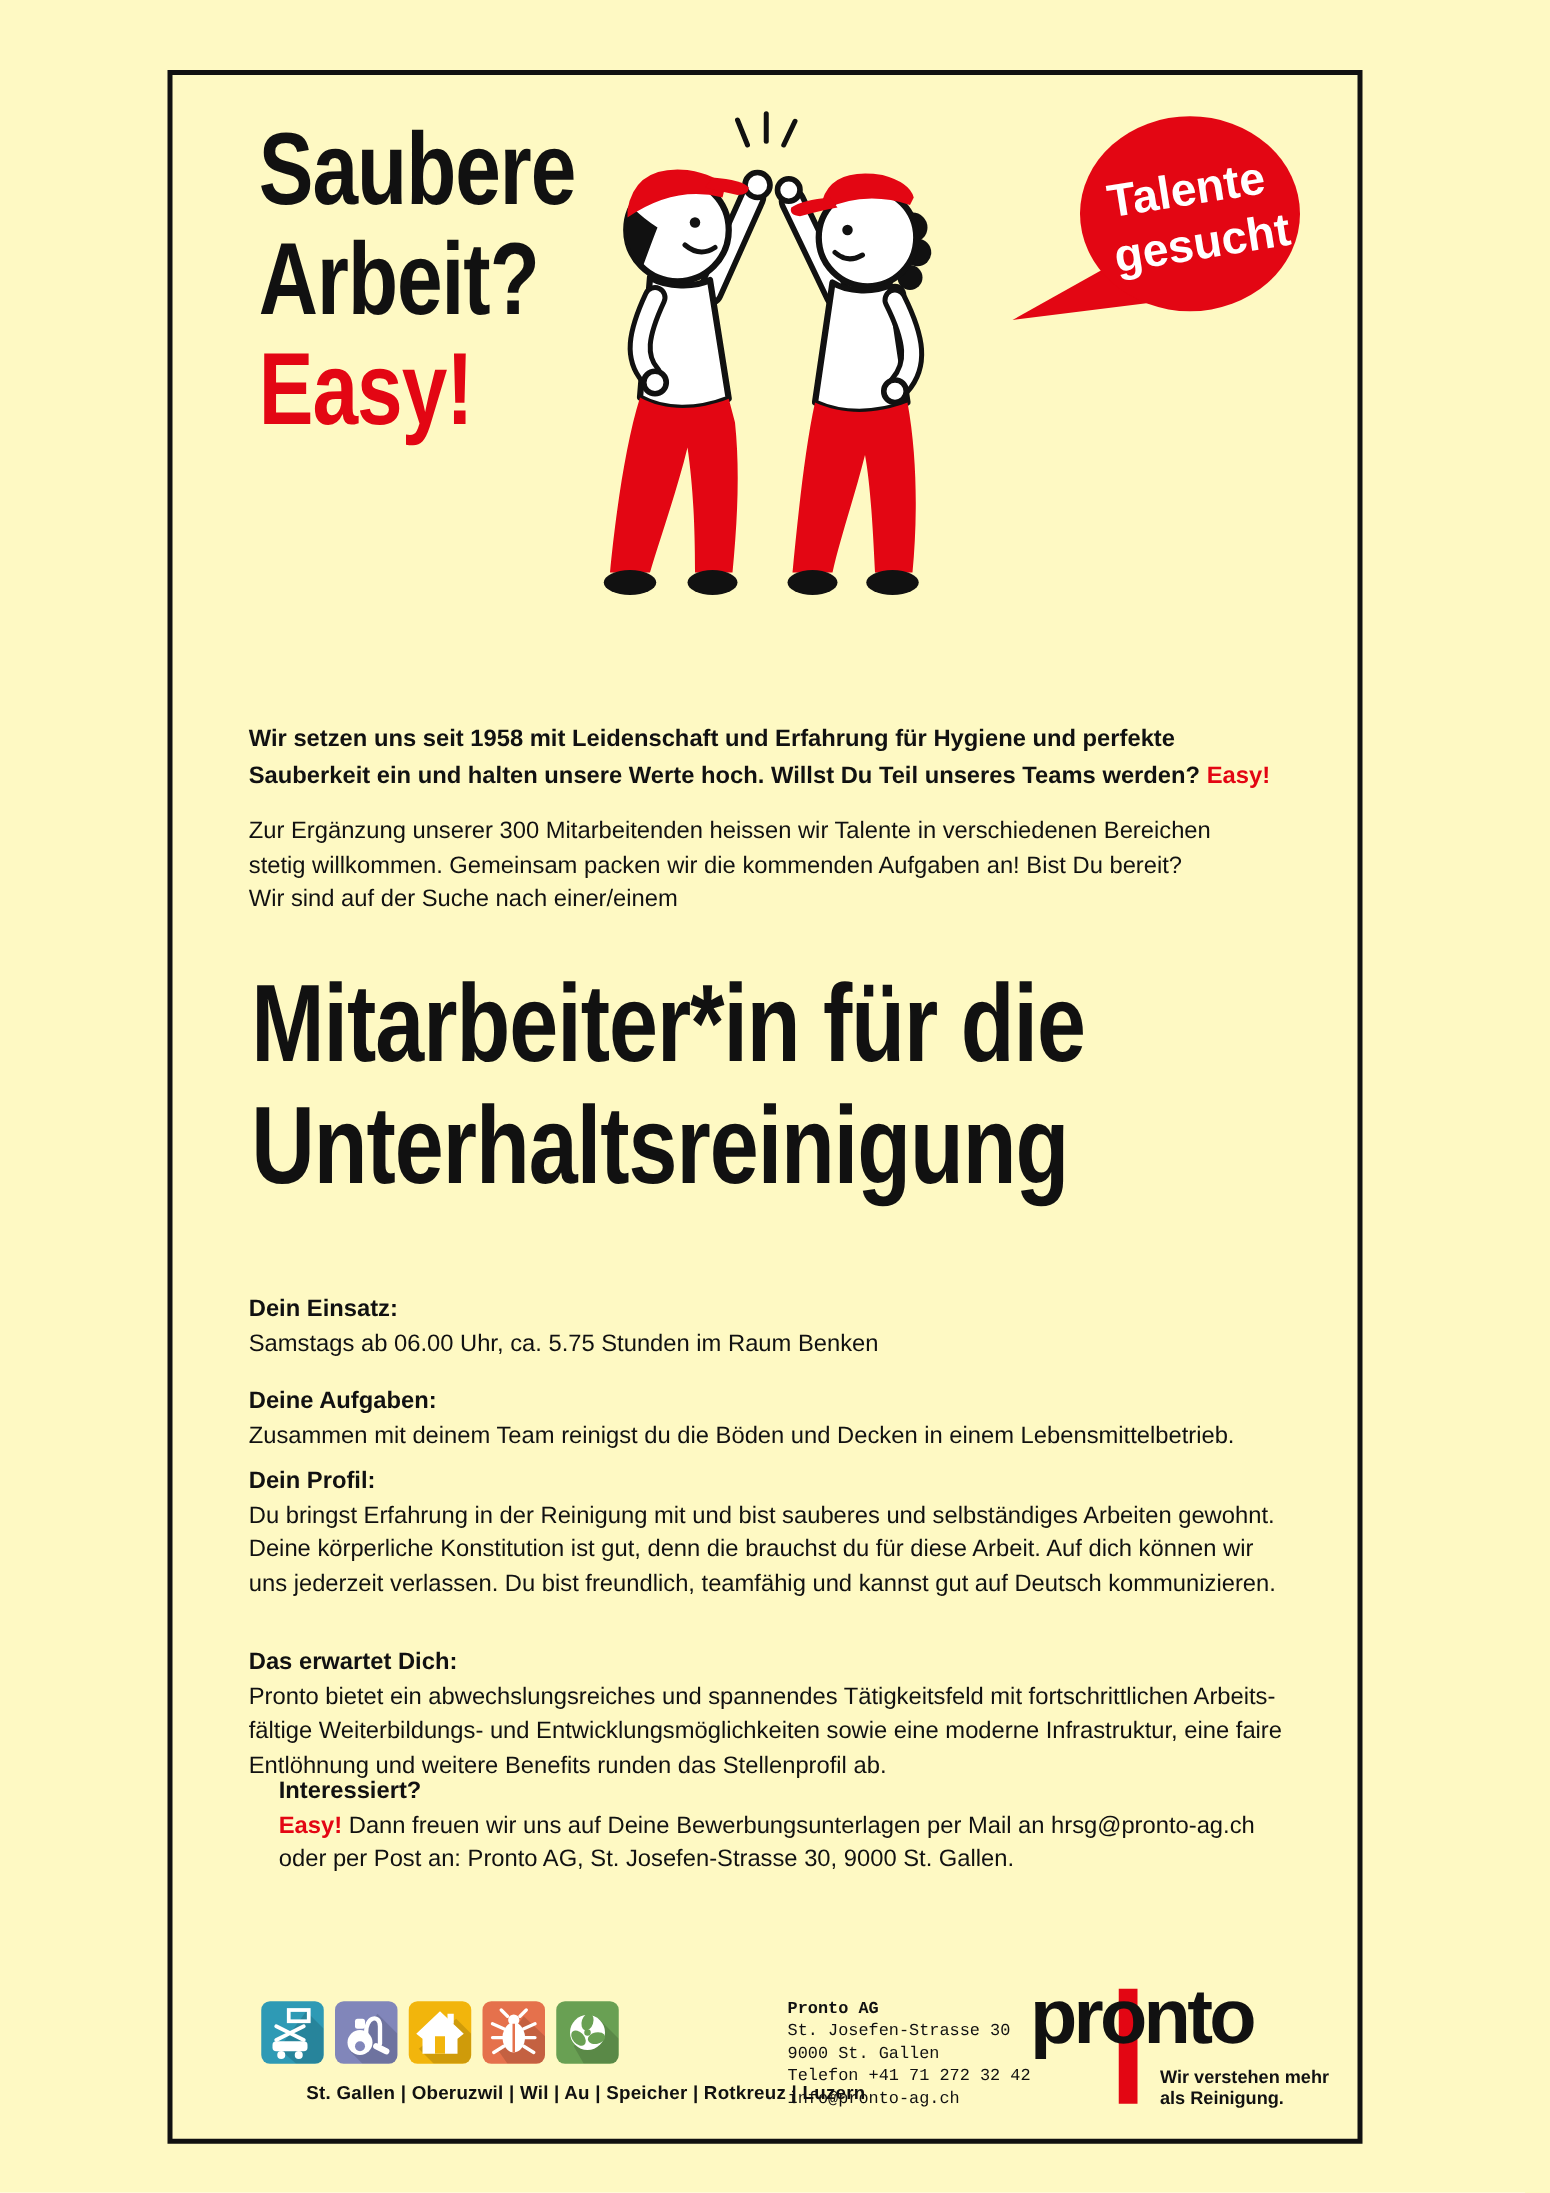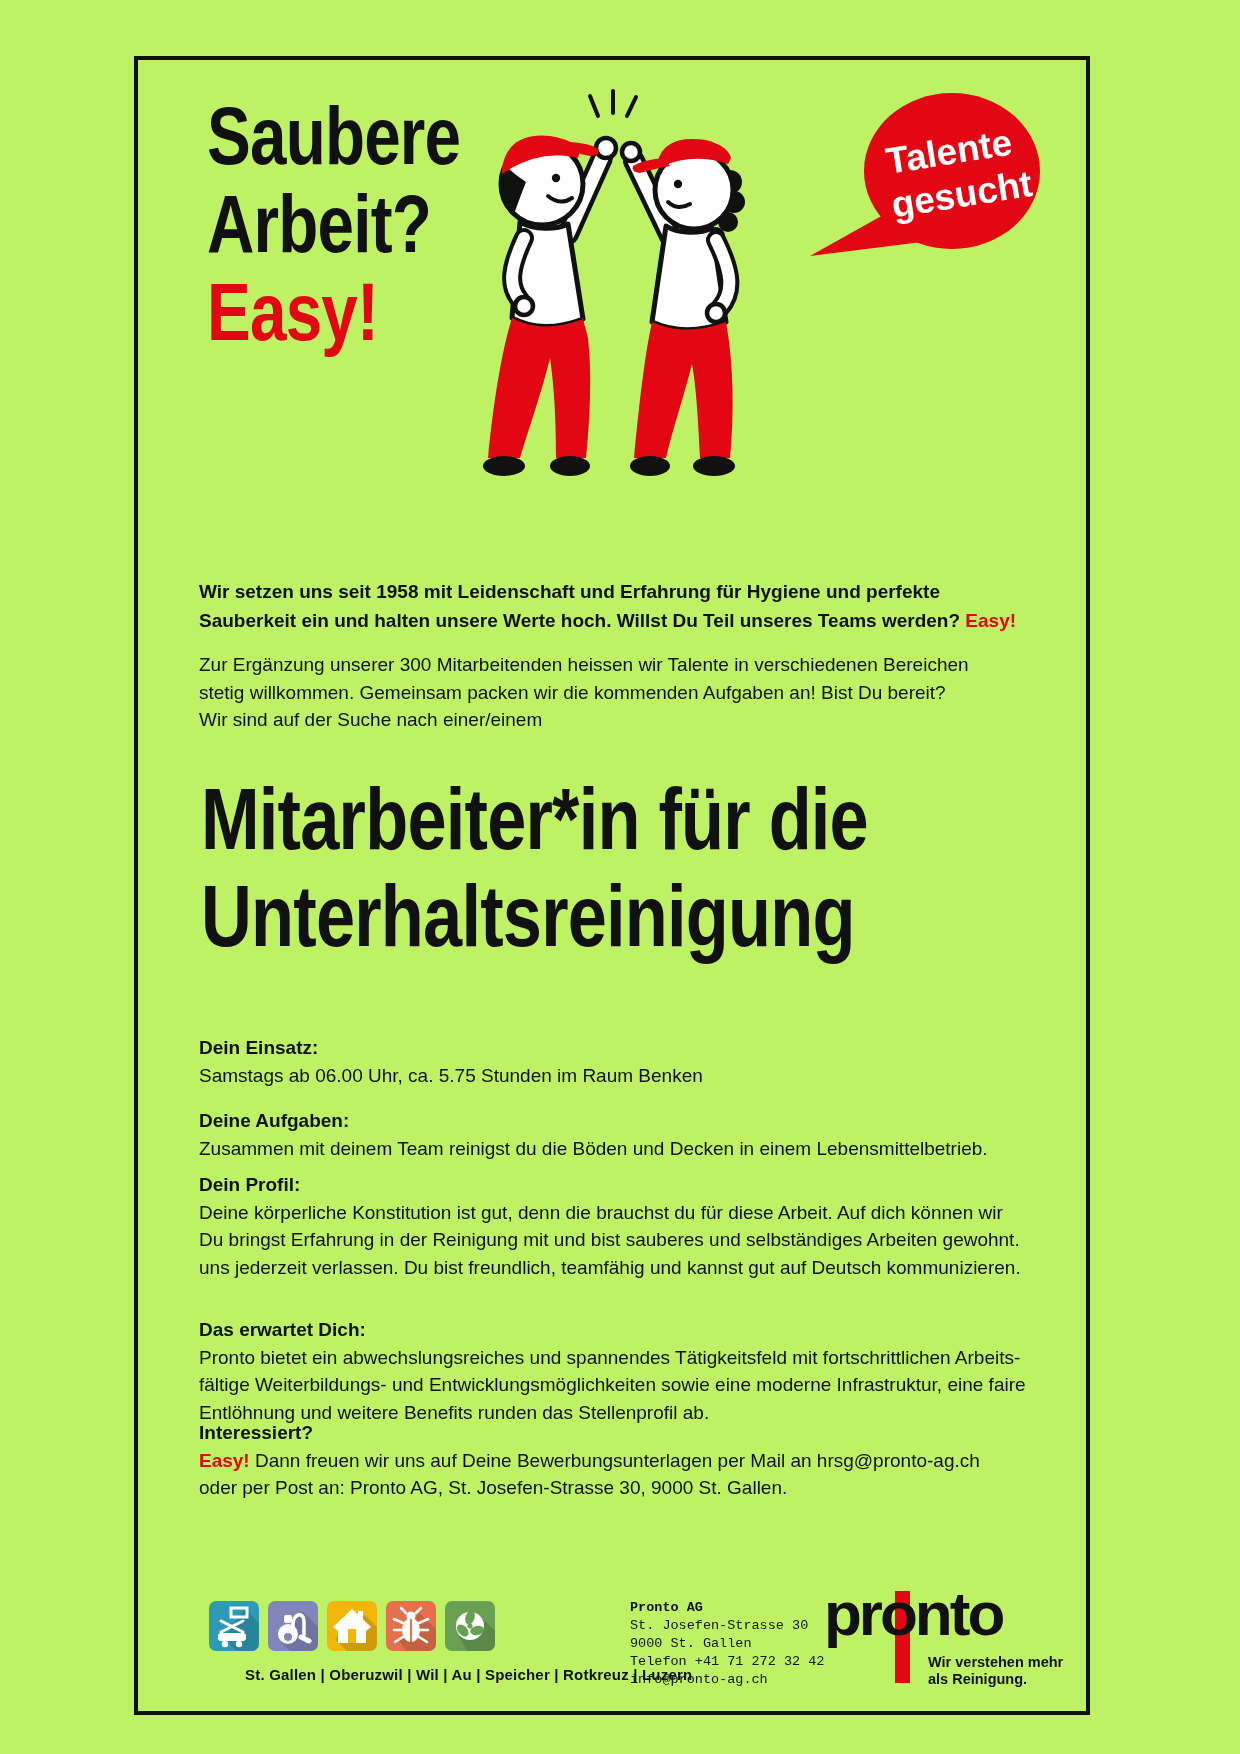--- a/index.html
+++ b/index.html
@@ -2,21 +2,21 @@
 <html style="--red: #E30613; --ink: #111111;"><head>
 <meta charset="utf-8">
 <style>
   :root { --red:#E30613; --ink:#111111; }
   * { box-sizing:border-box; }
   html,body { margin:0; padding:0; }
   body {
     width:1240px; height:1754px; background:#ffffff;
     font-family:"Liberation Sans", sans-serif; color:var(--ink);
   }
-  .page { position:relative; width:1240px; height:1754px; overflow:hidden; background:#bef264; }
+  .page { position:relative; width:1240px; height:1754px; overflow:hidden; background:#fef9c3; }
   .frame { position:absolute; left:134px; top:56px; width:956px; height:1659px; border:4px solid #111; }
 
   
   .title {
     position:absolute; left:207px; top:92px;
     font-size:82px; font-weight:bold; line-height:88px; letter-spacing:-1px;
     transform:scaleX(0.80); transform-origin:left top; white-space:nowrap;
   }
   .title .red, .red { color:var(--red); }
 
@@ -34,21 +34,21 @@
   }
 
   .job-title {
     position:absolute; left:201px; top:770px;
     font-size:88px; font-weight:bold; line-height:97px; letter-spacing:-1px;
     transform:scaleX(0.80); transform-origin:left top; white-space:nowrap;
   }
 
   .section { position:absolute; left:199px; font-size:19px; line-height:27.5px; white-space:nowrap; }
   .section .hd { font-weight:bold; }
-  .s1 { top:1034px; } .s2 { top:1107px; } .s3 { top:1171px; } .s4 { top:1281px;margin-top:35px; } .s5 { top:1419px; }
+  .s1 { top:1034px; } .s2 { top:1107px; } .s3 { top:1171px; } .s4 { top:1281px;margin-top:35px; } .s5 { top:1419px;margin-left:24px; }
 
   
   .icons { position:absolute; left:209px; top:1601px; display:flex; gap:9px; }
   .icon-tile { width:50px; height:50px; border-radius:7px; position:relative; overflow:hidden; }
   .icon-tile svg { display:block; }
 
   .cities { position:absolute; left:209px; top:1666px; font-size:15px; font-weight:bold; letter-spacing:0.2px; white-space:nowrap;margin-left:36px; }
 
   .address { position:absolute; left:630px; top:1599px; font-size:13.5px; line-height:18px;font-family:Liberation Mono, monospace; }
   .address .company { font-weight:bold; }
@@ -151,22 +151,22 @@
     <div>Samstags ab 06.00 Uhr, ca. 5.75 Stunden im Raum Benken</div>
   </div>
 
   <div class="section s2">
     <div class="hd">Deine Aufgaben:</div>
     <div>Zusammen mit deinem Team reinigst du die Böden und Decken in einem Lebensmittelbetrieb.</div>
   </div>
 
   <div class="section s3">
     <div class="hd">Dein Profil:</div>
+    <div>Du bringst Erfahrung in der Reinigung mit und bist sauberes und selbständiges Arbeiten gewohnt.</div>
     <div>Deine körperliche Konstitution ist gut, denn die brauchst du für diese Arbeit. Auf dich können wir</div>
-    <div>Du bringst Erfahrung in der Reinigung mit und bist sauberes und selbständiges Arbeiten gewohnt.</div>
     <div>uns jederzeit verlassen. Du bist freundlich, teamfähig und kannst gut auf Deutsch kommunizieren.</div>
   </div>
 
   <div class="section s4">
     <div class="hd">Das erwartet Dich:</div>
     <div>Pronto bietet ein abwechslungsreiches und spannendes Tätigkeitsfeld mit fortschrittlichen Arbeits-</div>
     <div>fältige Weiterbildungs- und Entwicklungsmöglichkeiten sowie eine moderne Infrastruktur, eine faire</div>
     <div>Entlöhnung und weitere Benefits runden das Stellenprofil ab.</div>
   </div>
 

